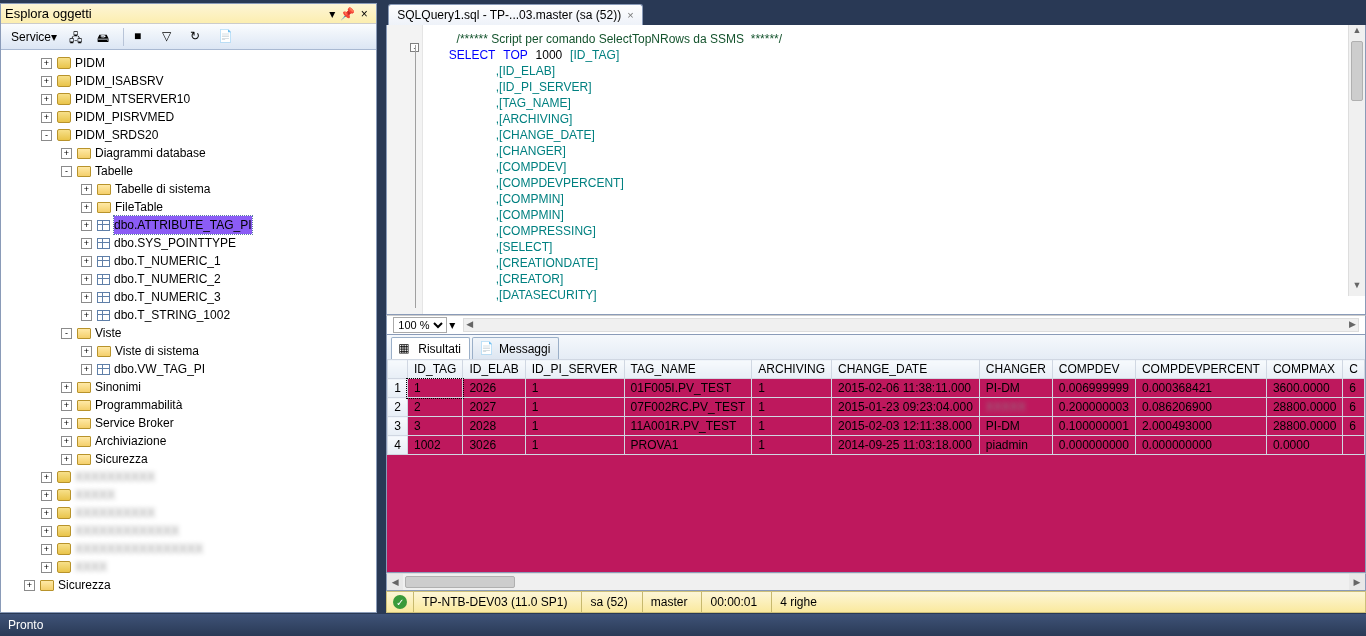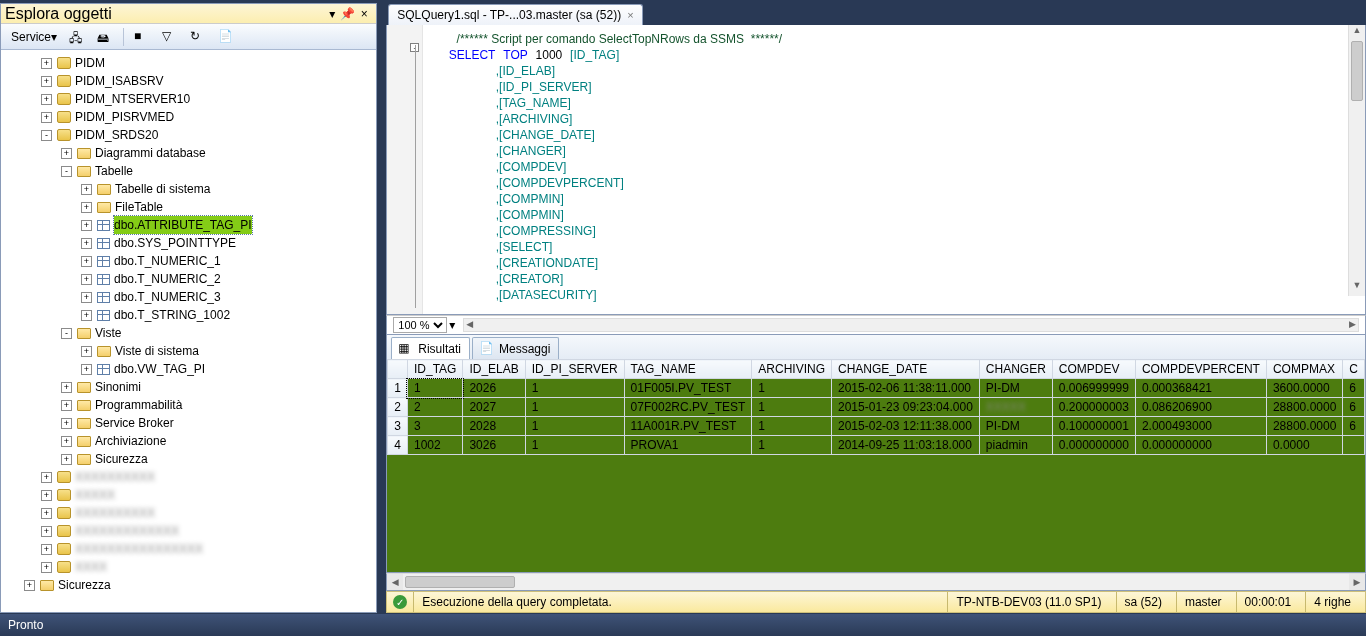--- a/index.html
+++ b/index.html
@@ -1,32 +1,32 @@
 <!DOCTYPE html>
 <html><head>
 <meta charset="utf-8">
 <style>
 *{box-sizing:border-box;margin:0;padding:0;font-family:"Segoe UI",Tahoma,sans-serif;font-size:12px}
 body{background:#293955;width:1366px;height:636px;overflow:hidden;position:relative}
 .main{display:flex;height:610px}
 .left-panel{width:422px;background:#fff;border:1px solid #8a9bb8;display:flex;flex-direction:column}
 .panel-header{background:linear-gradient(#fdf5d6,#fceeb0);height:20px;display:flex;align-items:center;padding:0 4px;border-bottom:1px solid #ccc}
-.panel-header span:first-child{flex:1;font-size:16px}
+.panel-header span:first-child{flex:1;font-size:13px}
 .panel-header .ico{width:16px;text-align:center;cursor:pointer}
 .toolbar{height:26px;background:linear-gradient(#fafcfe,#dce6f4);border-bottom:1px solid #a9b9d2;display:flex;align-items:center;padding:0 6px;gap:4px}
 .toolbar .sep{width:1px;height:18px;background:#b8c4d8;margin:0 2px}
 .toolbar-btn{display:inline-flex;align-items:center;padding:2px 4px;border-radius:2px}
 .ico16{width:16px;height:16px;display:inline-block;vertical-align:middle}
 .tree{flex:1;overflow:auto;padding:4px 0 4px 4px;background:#fff}
 .tree ul{list-style:none;padding-left:0}
 .tree li{white-space:nowrap;line-height:18px}
 .tree .row{display:flex;align-items:center;gap:1px;height:18px}
 .tree .exp{width:11px;height:11px;border:1px solid #8b8b8b;display:inline-flex;align-items:center;justify-content:center;font-size:9px;line-height:9px;color:#000;background:#fff;margin-right:4px;cursor:pointer}
 .tree .lbl{cursor:default}
-.tree .sel{background:#84cc16;outline:1px dotted #5a7aa3}
+.tree .sel{background:#8b5cf6;outline:1px dotted #5a7aa3}
 .db-ico{background:linear-gradient(#f7e08a,#e9c44a);width:14px;height:12px;border:1px solid #b8932b;border-radius:2px;display:inline-block;margin-right:3px}
 .fold-ico{width:14px;height:11px;border:1px solid #b8932b;background:linear-gradient(#ffe9a6,#f4cf6b);display:inline-block;margin-right:3px;border-radius:1px}
 .tbl-ico{width:13px;height:11px;border:1px solid #5f7fa8;background:#fff;display:inline-block;margin-right:3px;position:relative}
 .tbl-ico::before{content:"";position:absolute;top:3px;left:0;right:0;height:1px;background:#5f7fa8}
 .tbl-ico::after{content:"";position:absolute;top:0;bottom:0;left:4px;width:1px;background:#5f7fa8}
 .blur{color:transparent;text-shadow:0 0 5px #888}
 .ind{display:inline-block}
 .right-panel{flex:1;display:flex;flex-direction:column;margin-left:9px}
 .tab-strip{height:22px;background:#293955;display:flex;align-items:flex-end;padding-left:2px}
 .tab{background:linear-gradient(#fefefe,#eef2f9);border:1px solid #8a9bb8;border-bottom:none;padding:3px 8px 3px 8px;border-radius:3px 3px 0 0;display:flex;align-items:center;gap:6px}
@@ -43,21 +43,21 @@
 .c-num{color:#000}
 .editor-scroll-v{position:absolute;right:0;top:0;bottom:18px;width:17px;background:#f0f0f0;border-left:1px solid #ddd}
 .editor-scroll-v .thumb{position:absolute;left:2px;right:2px;top:16px;height:60px;background:#cdcdcd;border:1px solid #b0b0b0;border-radius:2px}
 .editor-scroll-v .arr{position:absolute;left:0;right:0;height:16px;text-align:center;font-size:9px;color:#666}
 .zoom-bar{height:20px;background:#fff;border:1px solid #8a9bb8;border-top:1px solid #ccc;display:flex;align-items:center;padding:0 6px;font-size:11px}
 .zoom-bar select{font-size:11px;border:1px solid #aaa;background:#fff}
 .zoom-bar .hscroll{flex:1;height:14px;background:#f0f0f0;margin-left:8px;position:relative;border:1px solid #ddd}
 .results-tabs{height:24px;background:linear-gradient(#f5f8fc,#e5ecf5);display:flex;align-items:flex-end;border-left:1px solid #8a9bb8;border-right:1px solid #8a9bb8;padding-left:4px;gap:2px}
 .rtab{background:#fff;border:1px solid #9aafc8;border-bottom:none;padding:3px 8px 2px 6px;display:flex;align-items:center;gap:4px;border-radius:2px 2px 0 0}
 .rtab.inact{background:linear-gradient(#f1f5fa,#dde6f1)}
-.grid-wrap{flex:1;background:#4d7c0f;border:1px solid #8a9bb8;border-top:none;overflow:auto;position:relative}
+.grid-wrap{flex:1;background:#be185d;border:1px solid #8a9bb8;border-top:none;overflow:auto;position:relative}
 table.grid{border-collapse:collapse;width:100%;font-size:12px}
 table.grid th,table.grid td{border:1px solid #d0d7e2;padding:2px 6px;text-align:left;height:18px;white-space:nowrap}
 table.grid th{background:linear-gradient(#f7fafd,#e7eef6);font-weight:normal}
 table.grid td.rownum{background:linear-gradient(#f7fafd,#e7eef6);text-align:center;width:24px}
 table.grid td.sel{outline:1px dotted #000}
 .grid-hscroll{height:18px;background:#f0f0f0;border:1px solid #8a9bb8;border-top:1px solid #ddd;position:relative}
 .grid-hscroll .arr{position:absolute;top:0;bottom:0;width:16px;text-align:center;font-size:9px;line-height:16px;color:#666;background:#e8e8e8}
 .grid-hscroll .arr.l{left:0}
 .grid-hscroll .arr.r{right:0}
 .grid-hscroll .thumb{position:absolute;top:2px;bottom:2px;left:18px;width:110px;background:#cdcdcd;border:1px solid #b0b0b0;border-radius:2px}
@@ -479,21 +479,20 @@
           </tbody>
         </table>
     </div>
     <div class="grid-hscroll">
       <div class="arr l">◀</div>
       <div class="thumb"></div>
       <div class="arr r">▶</div>
     </div>
     <div class="status-query">
       <span class="ok-ico">✓</span>
-      <span class="seg" style="flex:1">Esecuzione della query completata.</span>
       <span class="seg">TP-NTB-DEV03 (11.0 SP1)</span>
       <span class="seg">sa (52)</span>
       <span class="seg">master</span>
       <span class="seg">00:00:01</span>
       <span class="seg">4 righe</span>
     </div>
   </div>
 </div>
 <div class="status-bar">
   <span>Pronto</span>

